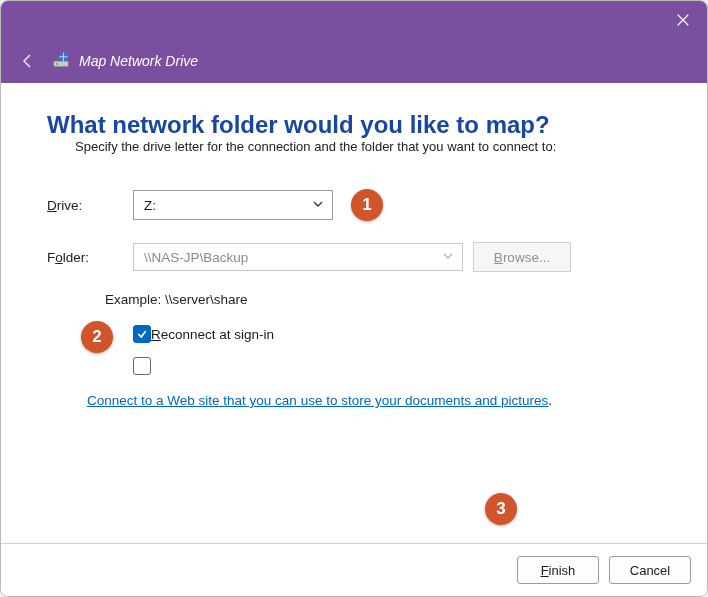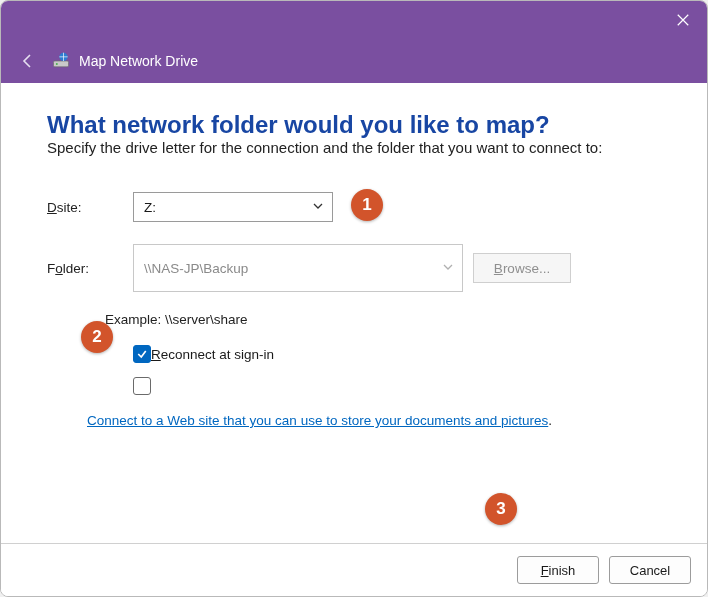--- a/index.html
+++ b/index.html
@@ -34,39 +34,39 @@
   .close-x { color: #fff; width: 20px; height: 20px; display: flex; align-items: center; justify-content: center; cursor: pointer; }
   .header {
     background: #7a4fa0;
     height: 44px;
     display: flex;
     align-items: center;
     padding: 0 18px;
     gap: 14px;
   }
   .back-arrow { color: #e6dff0; width: 18px; height: 18px; display:flex; align-items:center; justify-content:center; }
-  .header-title { color: #fff; font-size: 14px; display:flex; align-items:center; gap:8px; }
+  .header-title { color: #fff; font-size: 14px; display:flex; align-items:center; gap:8px;font-style:italic; }
   .drive-icon-wrap { width:20px; height:20px; display:flex; align-items:center; justify-content:center; }
   .content {
     flex: 1;
     padding: 28px 46px 10px 46px;
     position: relative;
   }
   .heading { color: #1846a3; font-size: 24px; font-weight: 700; }
-  .instruction { color: #222; font-size: 15px; margin-bottom: 36px; }
+  .instruction { color: #222; font-size: 13px; margin-bottom: 36px; margin-left: 28px; }
   .form-row { display:flex; align-items:center; margin-bottom: 22px; }
   .form-label { width: 86px; color:#222; font-size: 13.5px; }
   .label-underline { text-decoration: underline; }
   .select {
     width: 200px; height: 30px; border:1px solid #9a9a9a; background:#fff;
     display:flex; align-items:center; justify-content:space-between;
     padding: 0 8px 0 10px; font-size: 13.5px; cursor:pointer;
   }
   .folder-field {
-    width: 330px; height: 48px; border:1px solid #c8c8c8; background:#fff;
+    width: 330px; height: 28px; border:1px solid #c8c8c8; background:#fff;
     display:flex; align-items:center; justify-content:space-between;
     padding: 0 8px 0 10px; color:#8a8a8a; font-size:13.5px;
   }
   .browse-btn {
     width: 98px; height: 30px; margin-left: 10px;
     border:1px solid #cfcfcf; background:#f6f6f6; color:#8f8f8f;
     font-size: 13.5px; display:flex; align-items:center; justify-content:center;
   }
   .example { margin-left: 58px; font-size: 13.5px; color:#222; margin-bottom: 18px; margin-top:-2px;}
   .check-row { margin-left: 86px; display:flex; align-items:center; margin-bottom: 14px; font-size:13.5px; }
@@ -126,21 +126,21 @@
       </span>
       <span>Map Network Drive</span>
     </div>
   </div>
 
   <div class="content">
     <h1 class="heading">What network folder would you like to map?</h1>
     <p class="instruction">Specify the drive letter for the connection and the folder that you want to connect to:</p>
 
     <div class="form-row">
-      <div class="form-label"><span class="label-underline">D</span><span>site:</span></div>
+      <div class="form-label"><span class="label-underline">D</span><span>rive:</span></div>
       <div class="select">
         <span>Z:</span>
         <span>
           <svg class="chev" viewBox="0 0 12 12">
               <path d="M2 4 L6 8 L10 4" stroke="#333" stroke-width="1.3" fill="none"></path>
             </svg>
         </span>
       </div>
       <div class="annot" style="left:350px; top:106px;">1</div>
     </div>

